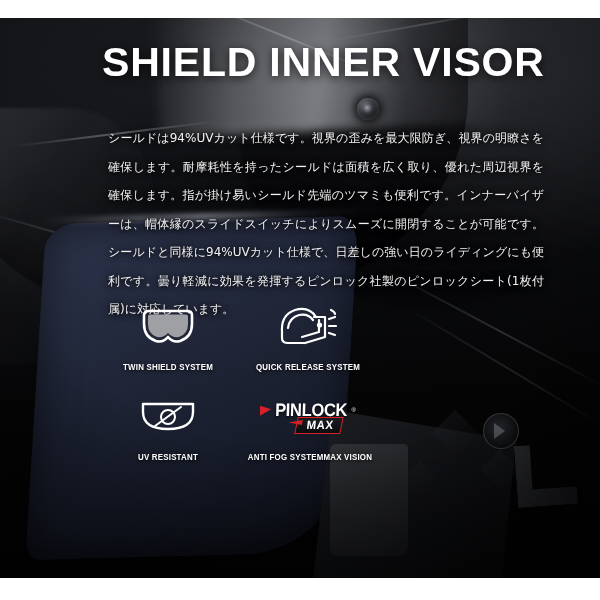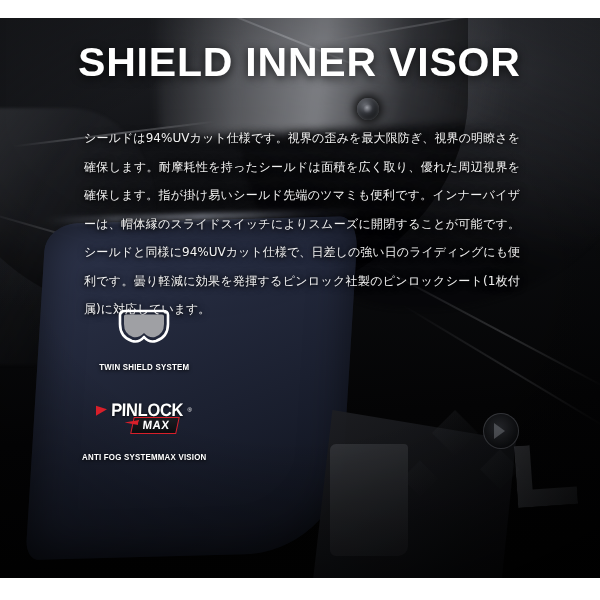--- a/index.html
+++ b/index.html
@@ -153,21 +153,21 @@
     clip-path:polygon(0% 0%, 26% 0%, 26% 72%, 100% 72%, 100% 100%, 0% 100%);
     transform:rotate(-4deg);
     filter:blur(0.3px);
   }
   .vignette {
     position:absolute; inset:0;
     background:radial-gradient(110% 88% at 48% 42%, rgba(0,0,0,0) 38%, rgba(0,0,0,0.55) 76%, rgba(0,0,0,0.88) 100%);
   }
 
   
-  .content { position:absolute; inset:0; }
+  .content { position:absolute; inset:0;margin-left:24px; }
 
   .page-title {
     position:absolute; left:78px; top:42px;
     font-size:41px;
     font-weight:700;
     letter-spacing:0.8px;
     color:#ffffff;
     line-height:1;
     text-shadow:0 2px 10px rgba(0,0,0,0.75);
     white-space:nowrap;
@@ -187,21 +187,20 @@
   
   .features {
     position:absolute;
     left:74px; top:300px; width:420px;
   }
   .feature-row { display:flex; }
   .feature-row.row-1 { margin-bottom:18px; }
   .feature {
     width:140px;
     display:flex; flex-direction:column;
-    align-items:center;
   }
   .feature-icon {
     height:54px;
     display:flex; align-items:center; justify-content:center;
   }
   .feature-label {
     margin-top:8px;
     font-size:9.2px;
     font-weight:700;
     letter-spacing:0.25px;
@@ -308,26 +307,55 @@
             <svg width="56" height="40" viewBox="0 0 56 40">
               <path d="M4 8 Q4 4 9 4 L47 4 Q52 4 52 8 L52 17
                        Q52 30 40 34 Q33 36 28 30 Q23 36 16 34 Q4 30 4 17 Z" fill="none" stroke="#ffffff" stroke-width="2.6" stroke-linejoin="round"></path>
               <path d="M8 9 Q8 7.5 10 7.5 L46 7.5 Q48 7.5 48 9 L48 17
                        Q48 27 39 30 Q33.5 31.5 28 26 Q22.5 31.5 17 30 Q8 27 8 17 Z" fill="#9fa0a4" stroke="none"></path>
             </svg>
           </div>
           <div class="feature-label">TWIN SHIELD SYSTEM</div>
         </div>
 
+        <div class="feature">
+          <div class="feature-icon">
+            <svg width="60" height="44" viewBox="0 0 60 44">
+              <g fill="none" stroke="#ffffff" stroke-width="2.2" stroke-linejoin="round" stroke-linecap="round">
+                <path d="M4 26 Q3 10 17 5 Q31 1 38 12"></path>
+                <path d="M4 26 L4 33 Q4 38 10 38 L27 38"></path>
+                <path d="M10 23 Q11 13 21 10 Q30 8 35 15"></path>
+                <path d="M27 38 L47 32 L47 12 L36 12"></path>
+                <path d="M24 32 L41 27 L41 15"></path>
+                <circle cx="41.5" cy="20" r="2.6" fill="#ffffff" stroke="none"></circle>
+                <path d="M51 14 L57 12"></path>
+                <path d="M51 21 L58 21"></path>
+                <path d="M51 28 L57 30"></path>
+                <path d="M53 5 Q57 7 57 9"></path>
+              </g>
+            </svg>
+          </div>
+          <div class="feature-label">QUICK RELEASE SYSTEM</div>
+        </div>
 
 
       </div>
 
       <div class="feature-row row-2">
 
+        <div class="feature">
+          <div class="feature-icon">
+            <svg width="56" height="34" viewBox="0 0 56 34">
+              <path d="M3 4 L53 4 L53 12 Q53 29 28 29 Q3 29 3 12 Z" fill="none" stroke="#ffffff" stroke-width="2.4" stroke-linejoin="round"></path>
+              <circle cx="28" cy="17" r="7" fill="none" stroke="#ffffff" stroke-width="2"></circle>
+              <path d="M15 26 L41 7" stroke="#ffffff" stroke-width="2" stroke-linecap="round"></path>
+            </svg>
+          </div>
+          <div class="feature-label">UV RESISTANT</div>
+        </div>
 
         <div class="feature">
           <div class="feature-icon">
             <div class="pinlock">
               <div class="pinlock-top">
                 <span class="pinlock-arrow"></span>
                 <span class="pinlock-word">PINLOCK</span>
                 <span class="pinlock-reg">®</span>
               </div>
               <div class="pinlock-max">

